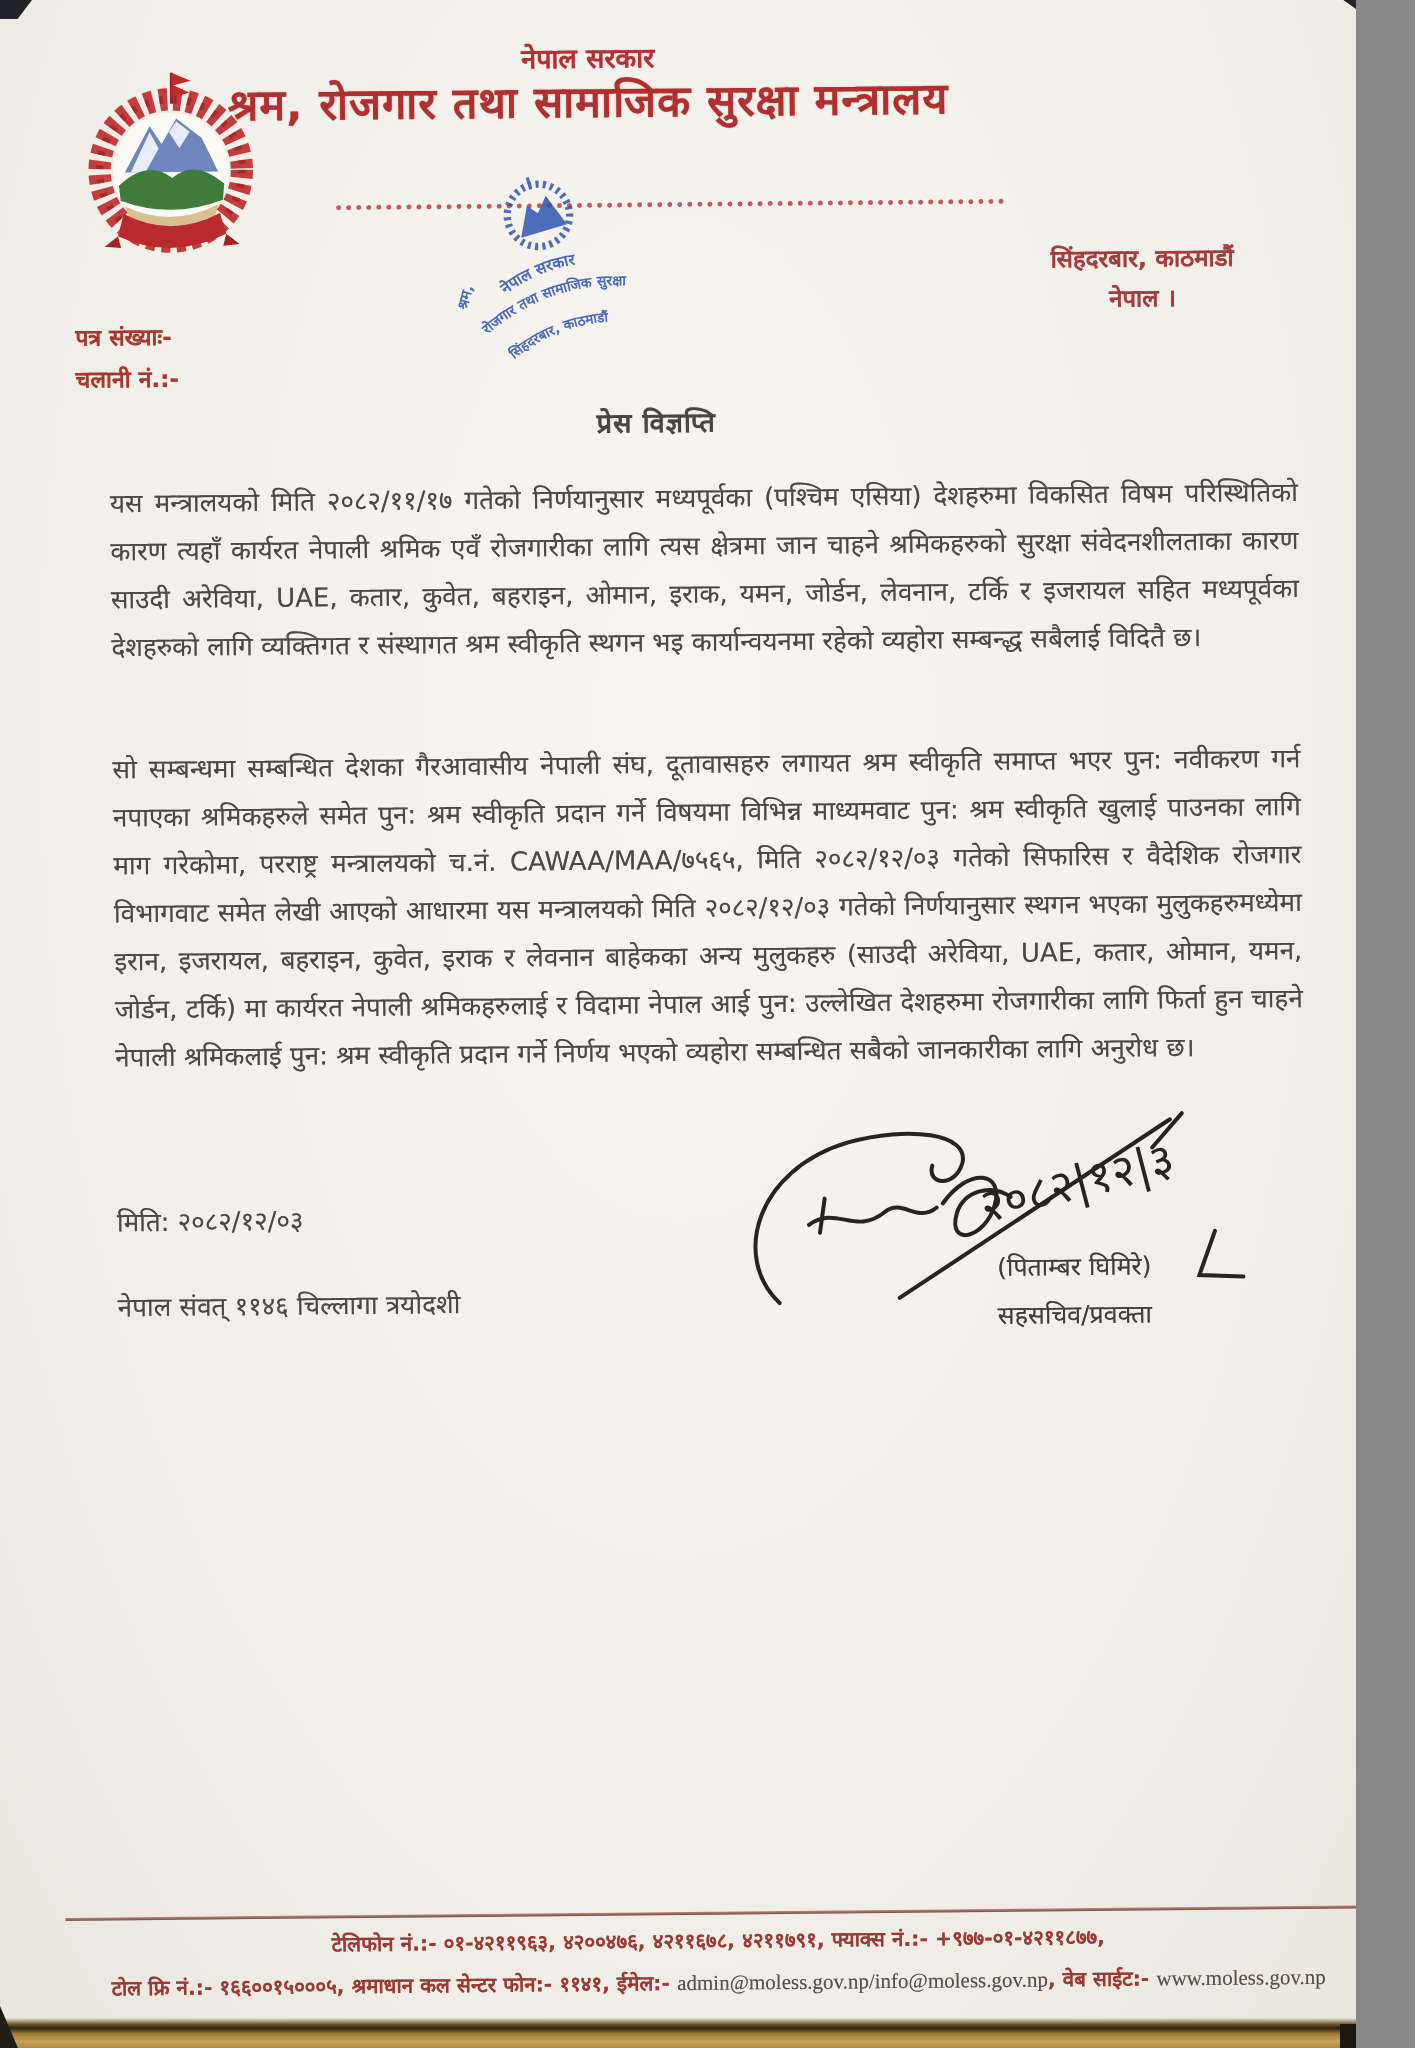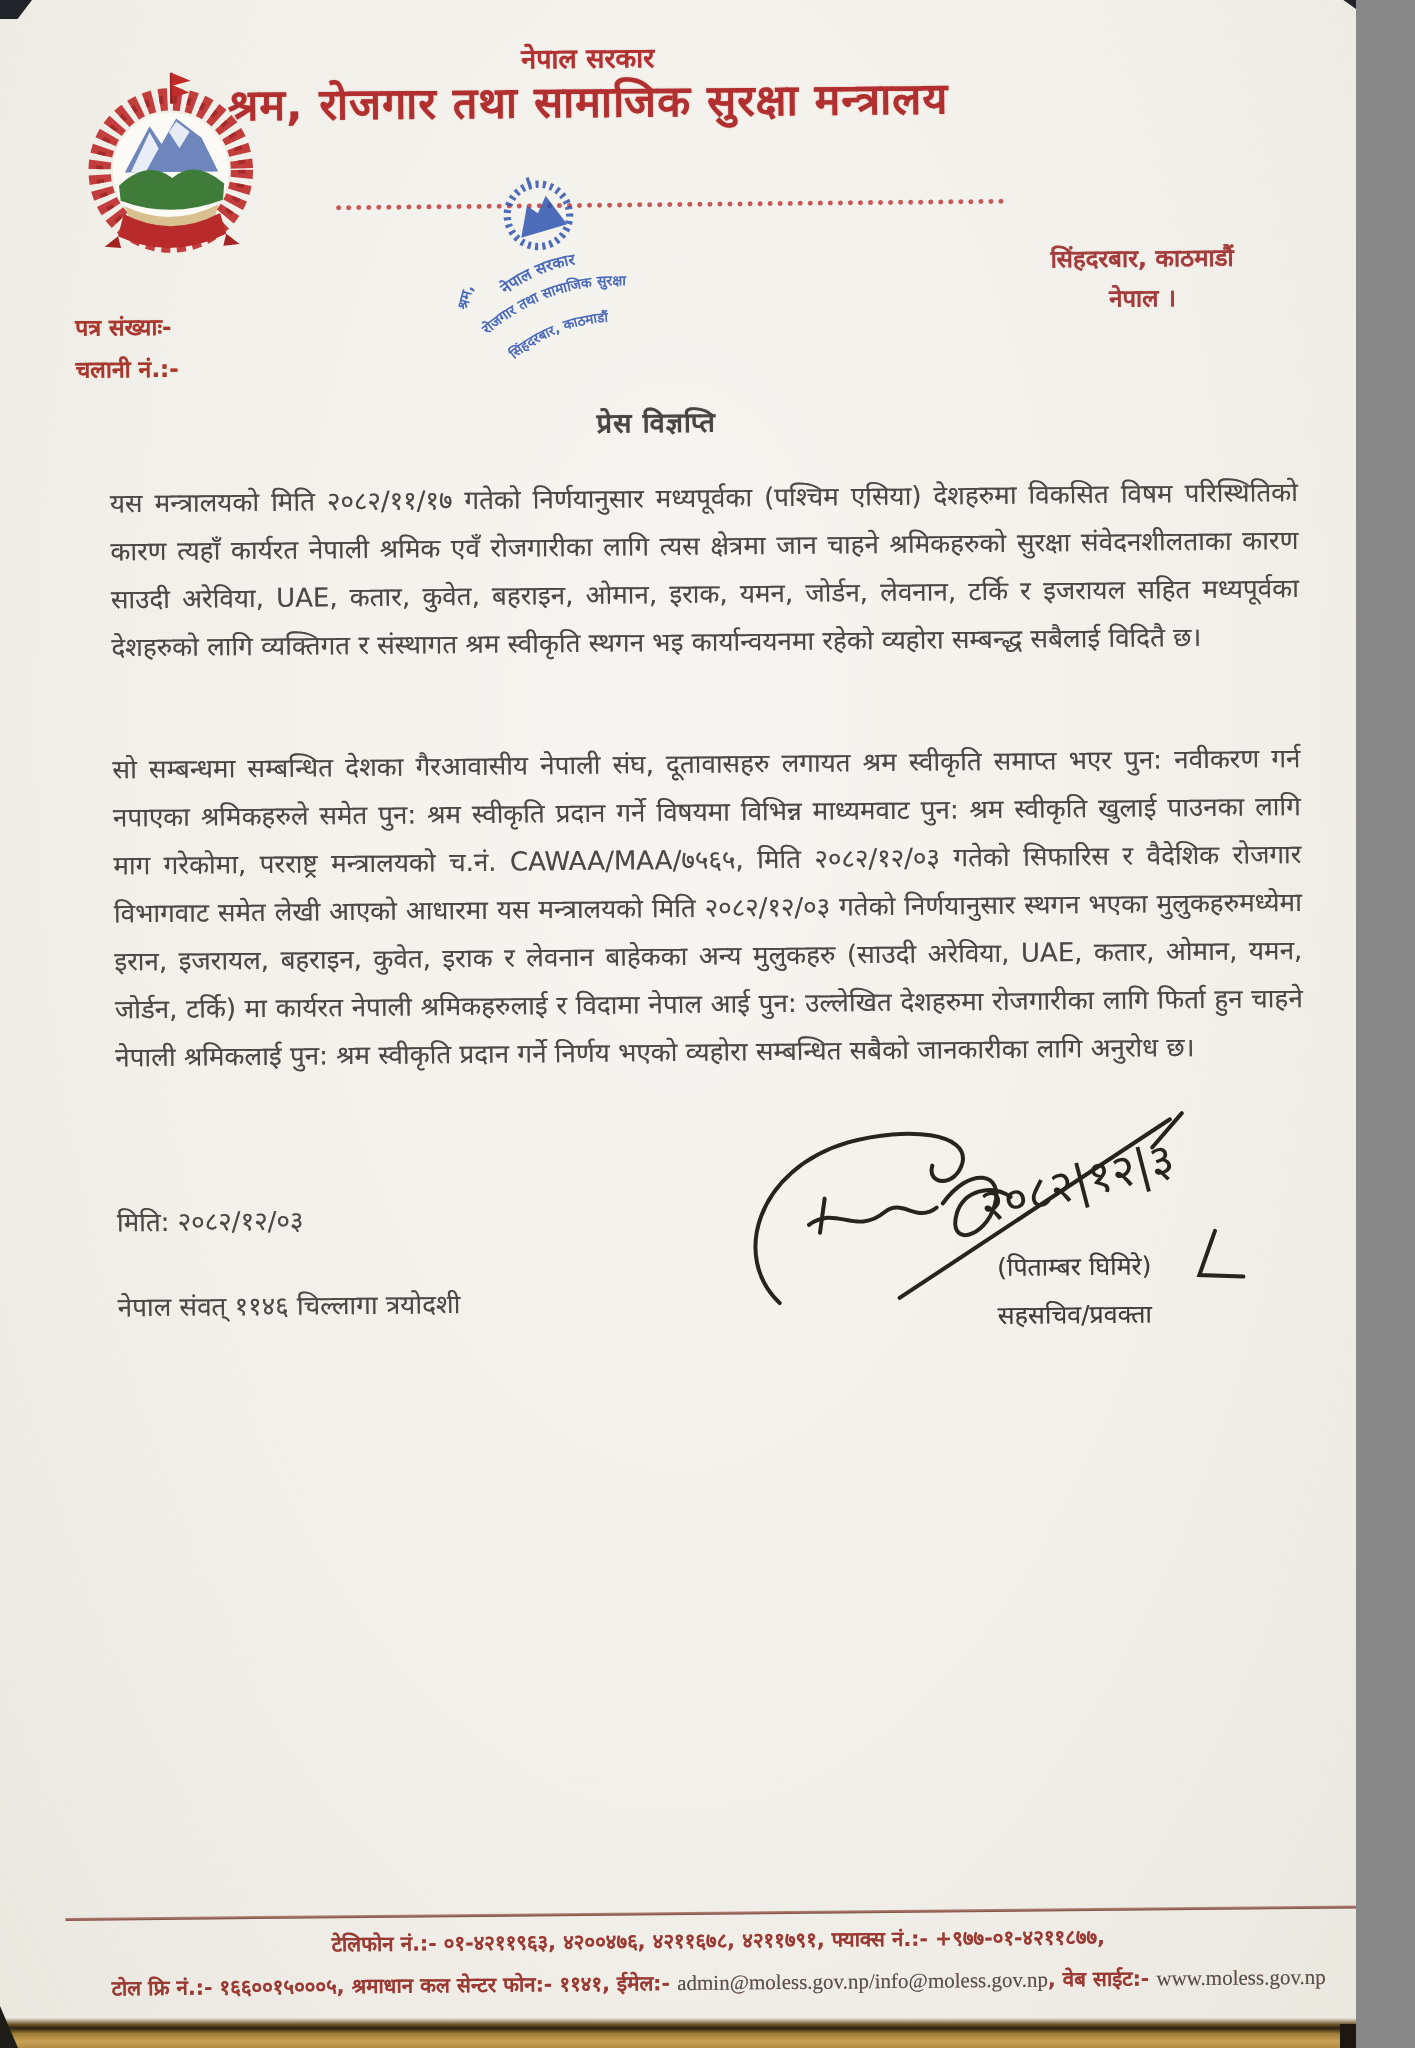--- a/index.html
+++ b/index.html
@@ -13,21 +13,21 @@
   .gov-line{position:absolute; left:0; top:38px; width:1190px; text-align:center;
     font-size:27px; font-weight:bold; color:#b23131; text-shadow:0 0 1px rgba(178,49,49,.55);}
   .ministry-line{position:absolute; left:0; top:70px; width:1190px; text-align:center;
     font-size:43px; font-weight:bold; color:#b22f2f; text-shadow:0 0 1.2px rgba(178,47,47,.6); letter-spacing:1px;}
   .dotted-line{position:absolute; left:342px; top:196px; width:668px; height:6px;
     border-bottom:5px dotted #c13d3d; opacity:.85;}
   .emblem{position:absolute; left:88px; top:56px;}
   .stamp{position:absolute; left:452px; top:158px; transform:rotate(-16deg); opacity:.92;}
   .addr{position:absolute; left:1035px; top:243px; width:225px; text-align:center;
     color:#a33c3c; font-weight:bold; font-size:24px; line-height:40px; text-shadow:0 0 .8px rgba(163,60,60,.5);}
-  .refnos{position:absolute; left:80px; top:301px; color:#a8382e; font-weight:bold;
+  .refnos{position:absolute; left:80px; top:311px; color:#a8382e; font-weight:bold;
     font-size:23px; line-height:42px; text-shadow:0 0 .8px rgba(168,56,46,.5);}
   
   .doc-title{position:absolute; left:0; top:403px; width:1320px; text-align:center;
     font-size:27px; font-weight:bold; color:#474644; letter-spacing:1px; text-shadow:0 0 .7px rgba(70,70,68,.5);}
   .para{position:absolute; left:113px; width:1188px; text-align:justify;
     font-size:26px; line-height:48px; color:#4b4946; text-shadow:0 0 .6px rgba(75,73,70,.45);}
   .para1{top:474px;}
   .para2{top:740px;}
   .dateline{position:absolute; left:113px; font-size:26px; color:#4b4946; text-shadow:0 0 .6px rgba(75,73,70,.45);}
   .date1{top:1198px;}

